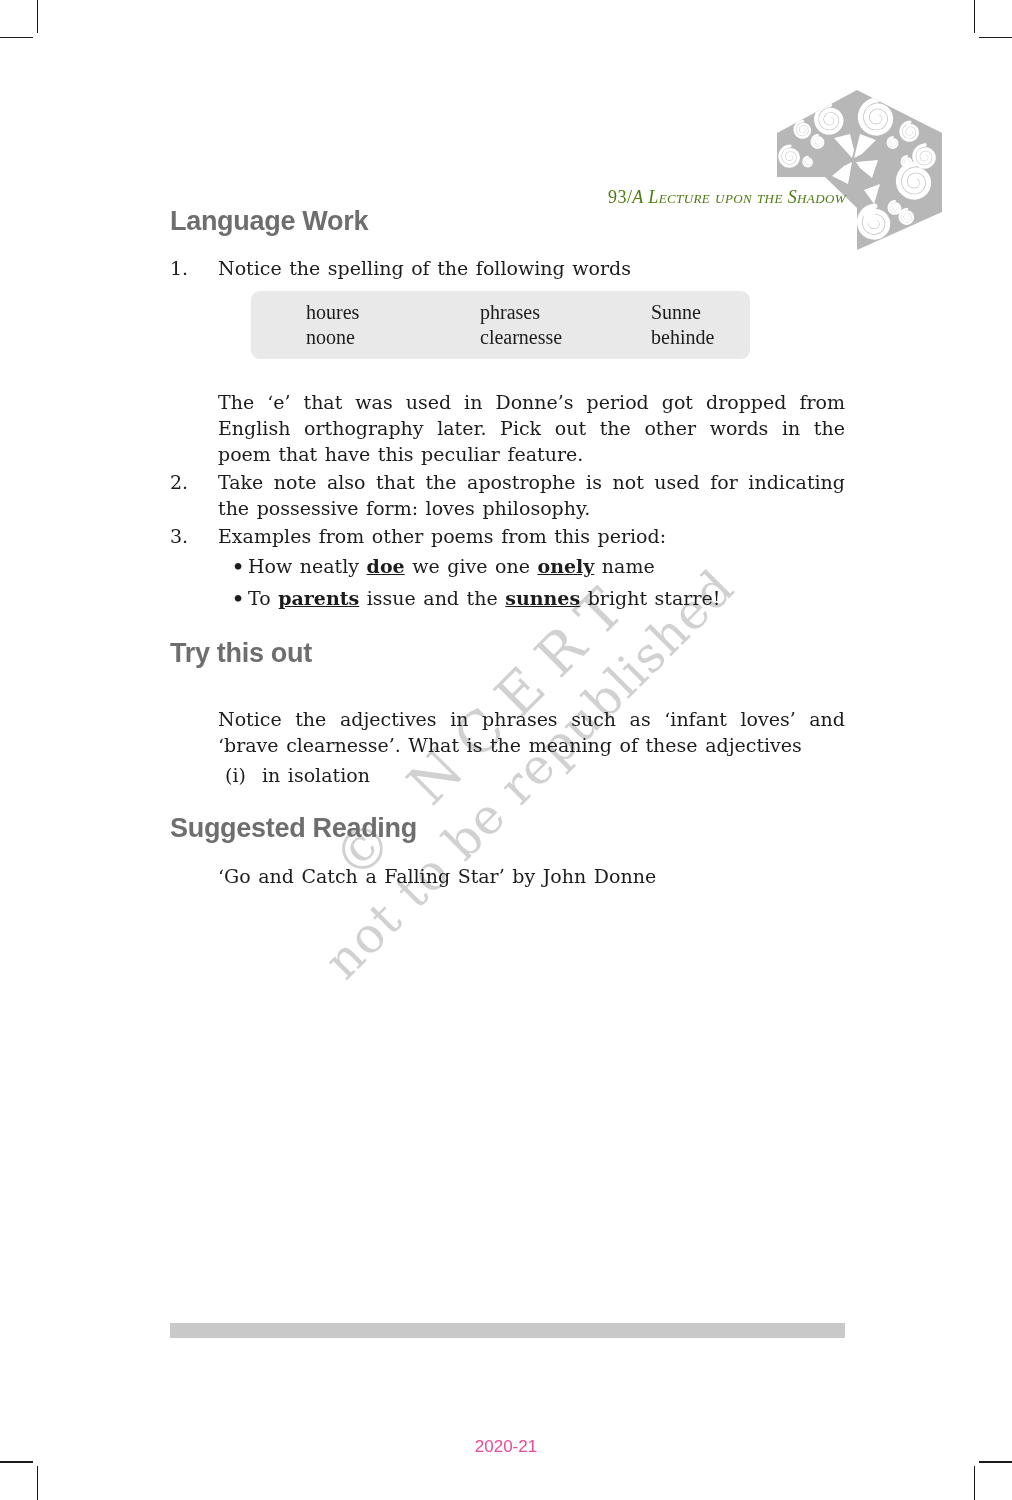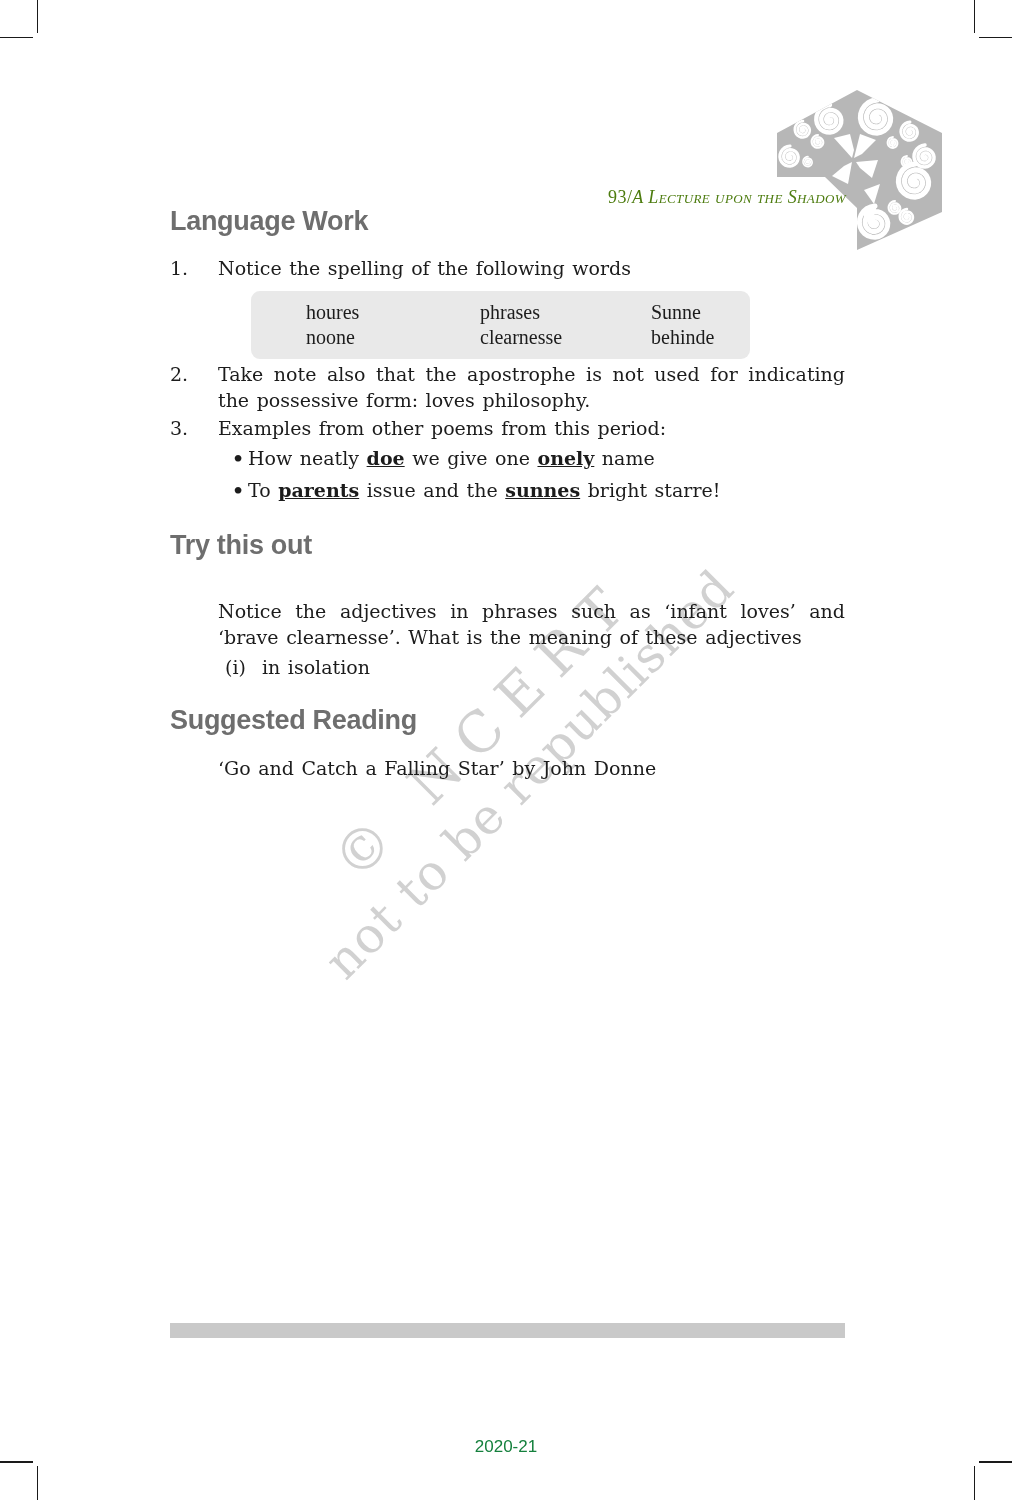--- a/index.html
+++ b/index.html
@@ -46,21 +46,21 @@
   .bullet-row{display:flex;margin:6px 0 0 62px;}
   .bullet-row .dot{width:16px;flex:0 0 16px;font-weight:bold;}
   .roman-row{display:flex;margin:7px 0 0 44px;}
   .roman-row .rlabel{width:32px;flex:0 0 32px;text-align:right;}
   .roman-row .rtext{margin-left:16px;}
   .reading-line{margin:5px 0 0 48px;}
   
   .footer-bar{position:absolute;left:170px;top:1323px;width:675px;height:15px;
     background:var(--bar-gray,#c9c9c9);}
   .footer-year{position:absolute;left:0;top:1437px;width:1012px;text-align:center;
-    font-family:"Liberation Sans",sans-serif;font-size:17px;color:#15803d;}
+    font-family:"Liberation Sans",sans-serif;font-size:17px;color:#ec4899;}
   .mt20{margin-top:20px;}
   .mt28{margin-top:28px;}
   .mt2{margin-top:2px;}
   .mt4{margin-top:4px;}
   .mt21{margin-top:21px;}
   b{font-weight:bold;text-decoration:underline;}
 </style>
 </head>
 <body>
 
@@ -130,20 +130,21 @@
         <span>phrases</span>
         <span>Sunne</span>
       </div>
       <div class="wrow">
         <span>noone</span>
         <span>clearnesse</span>
         <span>behinde</span>
       </div>
     </div>
 
+    <p class="note-para body-text">The ‘e’ that was used in Donne’s period got dropped from English orthography later. Pick out the other words in the poem that have this peculiar feature.</p>
 
     <div class="num-row body-text mt2">
       <span class="num">2.</span>
       <span class="itext">Take note also that the apostrophe is not used for indicating the possessive form: loves philosophy.</span>
     </div>
 
     <div class="num-row body-text mt2">
       <span class="num">3.</span>
       <span class="itext">Examples from other poems from this period:</span>
     </div>

